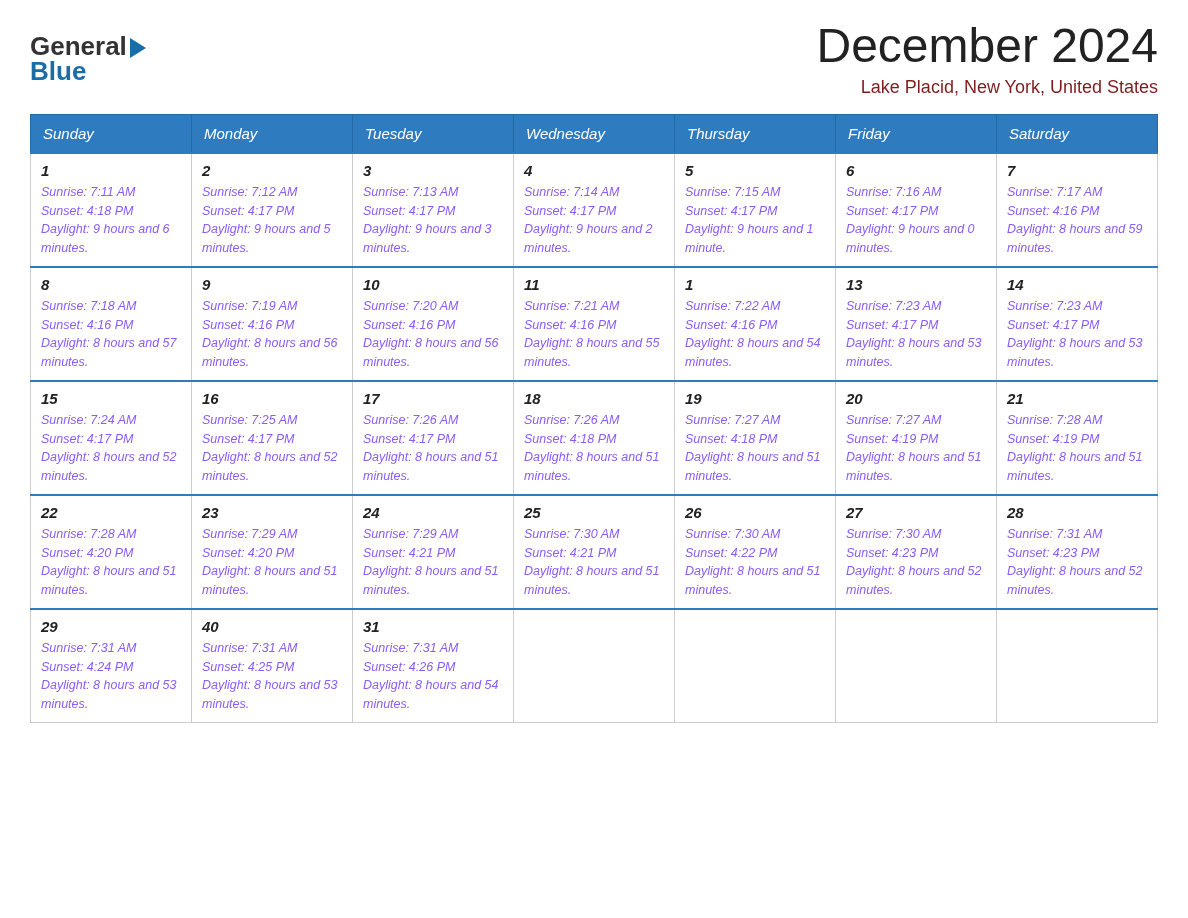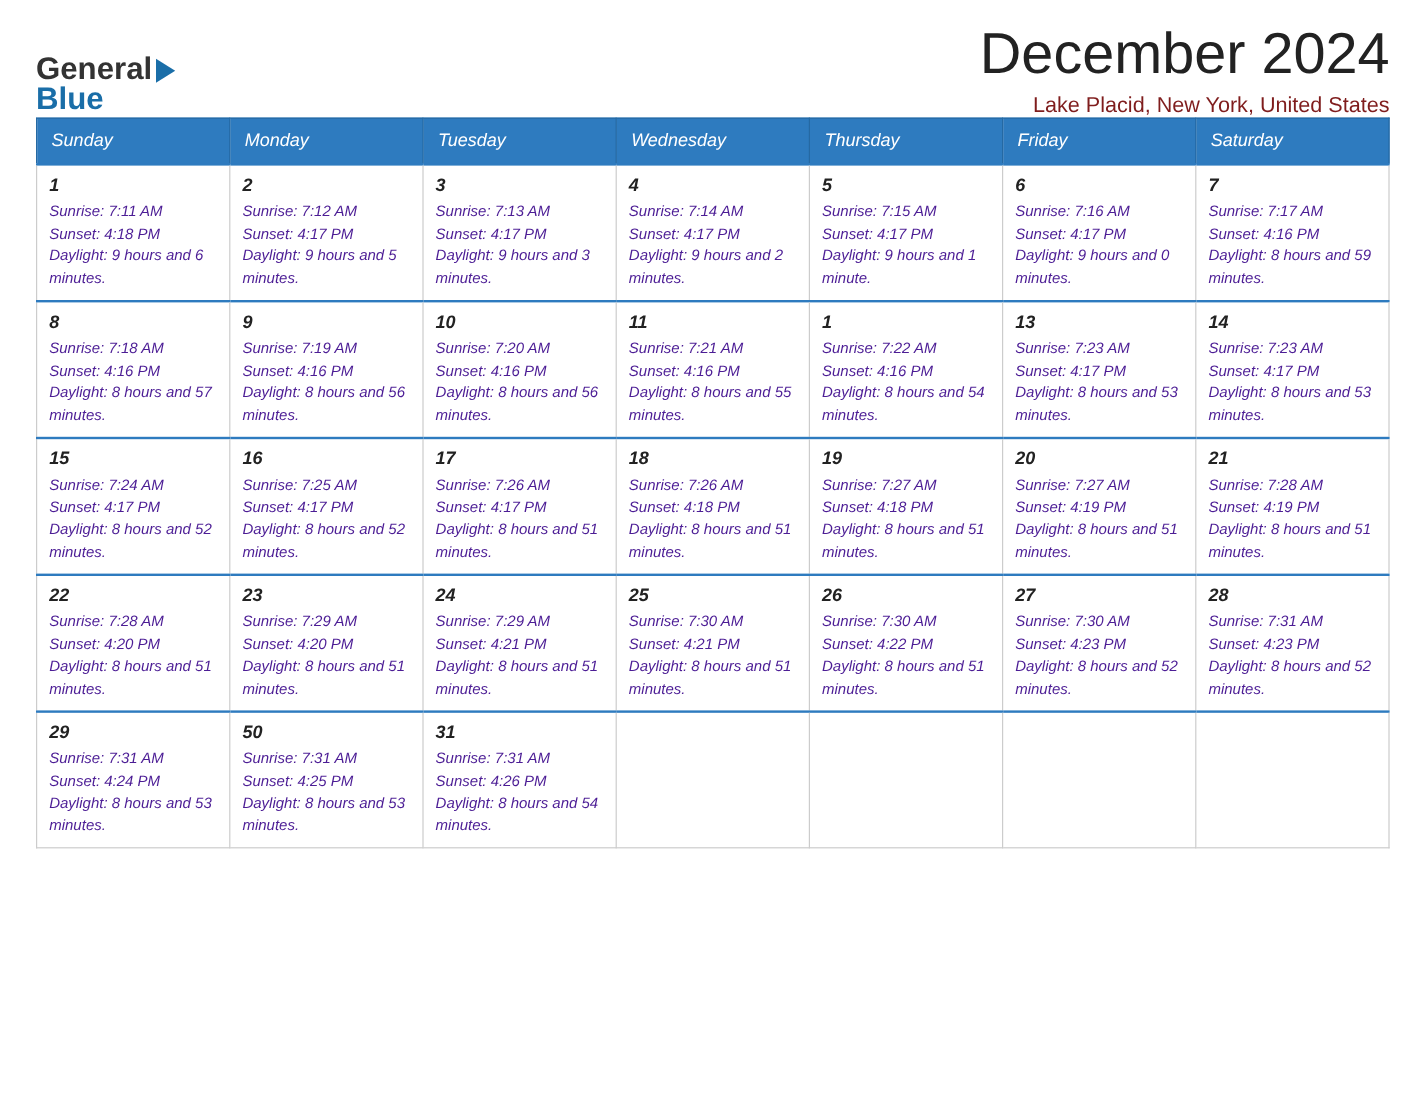--- a/index.html
+++ b/index.html
@@ -6,21 +6,22 @@
     body {
       font-family: Arial, sans-serif;
       background: #fff;
       padding: 20px 30px;
       width: 1188px;
       min-height: 918px;
     }
     .header {
       display: flex;
       justify-content: space-between;
-      align-items: flex-end;
+      align-items: center;
+      margin-bottom: 16px;
     }
     .logo {
       display: flex;
       flex-direction: column;
       align-items: flex-start;
     }
     .title-section {
       text-align: right;
     }
     .month-year {
@@ -63,21 +64,21 @@
       background: #fff;
     }
     .day-number {
       font-size: 15px;
       font-weight: bold;
       color: #222;
       margin-bottom: 4px;
     }
     .day-info {
       font-size: 12.5px;
-      color: #4c1d95;
+      color: #8b5cf6;
       line-height: 1.5;
     }
     tr:last-child td {
       border-bottom: 1px solid #ccc;
     }
     .logo-top {
       display: flex;
       align-items: center;
     }
     .logo-words {
@@ -378,21 +379,21 @@
       <tr>
         <td>
           <div class="day-number">29</div>
         <div class="day-info">
           Sunrise: 7:31 AM<br>
           Sunset: 4:24 PM<br>
           Daylight: 8 hours and 53 minutes.
         </div>
         </td>
         <td>
-          <div class="day-number">50</div>
+          <div class="day-number">40</div>
         <div class="day-info">
           Sunrise: 7:31 AM<br>
           Sunset: 4:25 PM<br>
           Daylight: 8 hours and 53 minutes.
         </div>
         </td>
         <td>
           <div class="day-number">31</div>
         <div class="day-info">
           Sunrise: 7:31 AM<br>

